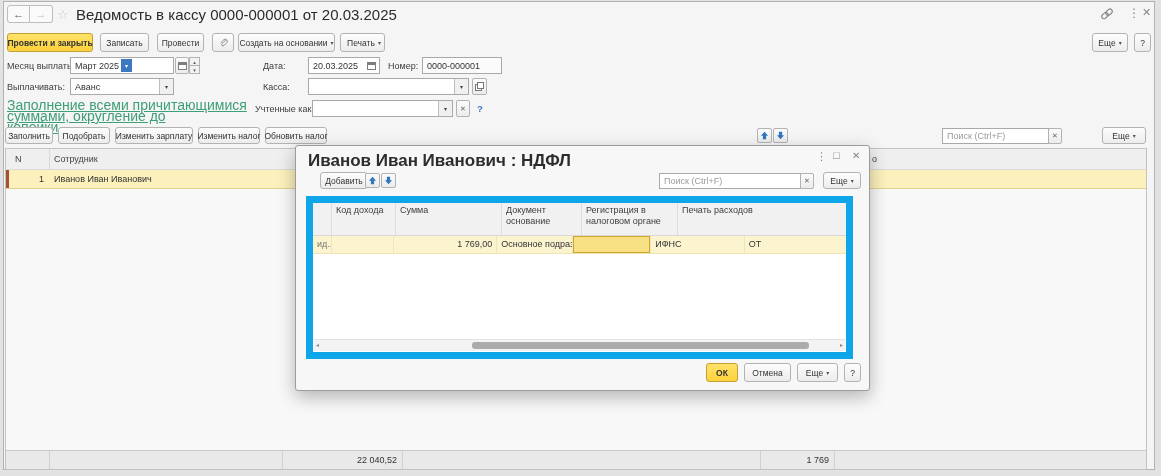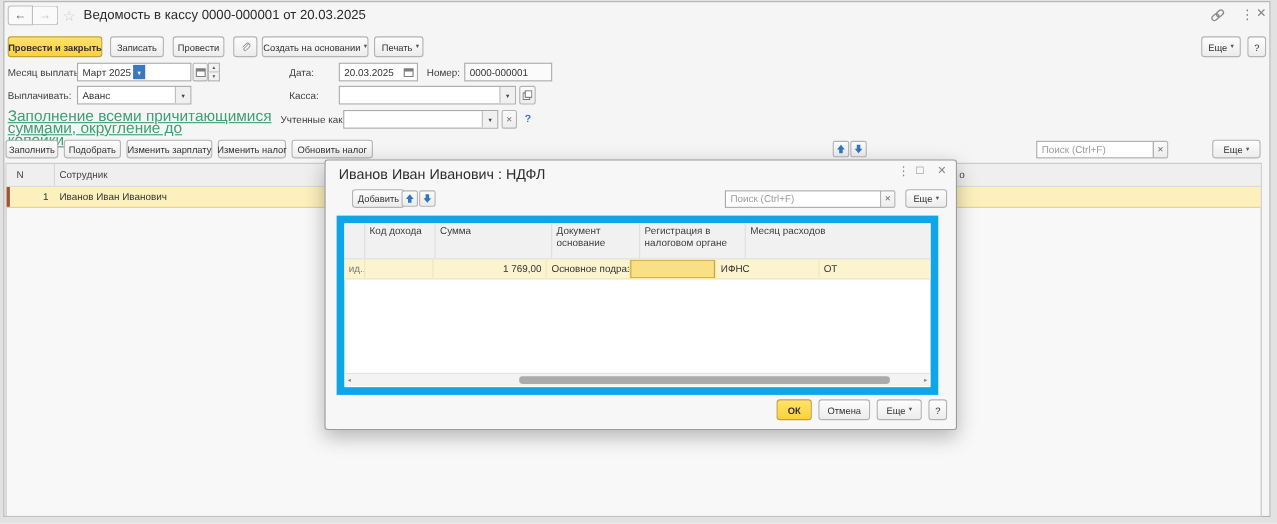--- a/index.html
+++ b/index.html
@@ -12,21 +12,21 @@
        background:linear-gradient(#fdfdfd,#ececec);border:1px solid #b3b3b3;border-radius:3px;
        font-size:8.5px;color:#333;height:19px;box-sizing:border-box;padding:0 5px;white-space:nowrap;cursor:default}
   .btn-y{background:linear-gradient(#ffe26a,#fcd23a);border-color:#c2a035;font-weight:700}
   .btn-sm{height:17px}
   .caret{font-size:6px;color:#555;line-height:1}
   
   .nav-group{left:7px;top:5px;display:flex}
   .nav-btn{width:23px;height:18px;background:#fafafa;border:1px solid #bdbdbd;display:flex;align-items:center;justify-content:center;font-size:11px;color:#555;box-sizing:border-box}
   .nav-btn:first-child{border-radius:3px 0 0 3px}
   .nav-btn:last-child{border-radius:0 3px 3px 0;border-left:none;color:#bfbfbf}
-  .title{left:76px;top:6px;font-size:12px;color:#2b2b2b;white-space:nowrap}
+  .title{left:76px;top:6px;font-size:15px;color:#2b2b2b;white-space:nowrap}
   .win-ico{position:absolute;color:#868686;font-size:11px;line-height:1;cursor:default}
   .star{left:57px;top:7px;color:#c9c9c9;font-size:13px}
   
   .lbl{position:absolute;font-size:9px;color:#3d3d3d;white-space:nowrap}
   .fld{position:absolute;background:#fff;border:1px solid #a9a9a9;box-sizing:border-box;height:17px;display:flex;align-items:center;font-size:9px;overflow:hidden}
   .fld-txt{padding-left:4px;white-space:nowrap}
   .ghost{color:#9b9b9b}
   .dd{position:absolute;right:0;top:0;bottom:0;width:13px;background:#f0f0f0;border-left:1px solid #bdbdbd;display:flex;align-items:center;justify-content:center;font-size:6px;color:#444}
   .blue-dd{width:11px;height:13px;background:#3c78c0;color:#fff;font-size:6px;display:flex;align-items:center;justify-content:center;margin-left:2px;flex:none}
   .sq-btn{position:absolute;background:linear-gradient(#fbfbfb,#ececec);border:1px solid #b3b3b3;border-radius:2px;box-sizing:border-box;display:flex;align-items:center;justify-content:center;color:#666}
@@ -42,21 +42,21 @@
   .g-row{position:relative;height:18px;background:#fcf0bc;border-bottom:1px solid #e2d28f}
   .marker{position:absolute;left:0;top:0;bottom:0;width:3px;background:#a65036}
   .vsep{position:absolute;top:0;bottom:0;width:1px;background:#d8d8d8}
   .g-foot{position:absolute;left:0;right:0;bottom:0;height:18px;background:#e9e9e9;border-top:1px solid #c9c9c9;font-size:9px}
   .cell{position:absolute;white-space:nowrap;overflow:hidden;line-height:18px}
   .num{text-align:right}
   
   .arr-btn{width:15px;height:15px}
   
   .modal{position:absolute;left:295px;top:145px;width:575px;height:246px;background:#f7f7f7;border:1px solid #9c9c9c;border-radius:3px;box-shadow:0 6px 18px rgba(0,0,0,.28);box-sizing:border-box;z-index:10}
-  .m-title{position:absolute;left:12px;top:5px;font-size:13px;font-weight:400;color:#2d2d2d;white-space:nowrap}
+  .m-title{position:absolute;left:12px;top:5px;font-size:17px;font-weight:700;color:#2d2d2d;white-space:nowrap}
   .m-table{position:absolute;left:10px;top:50px;width:547px;height:163px;border:7px solid #0ea5e9;background:#fff;box-sizing:border-box;overflow:hidden}
   .mt-head{display:flex;background:#f1f1f1;border-bottom:1px solid #d9d9d9;height:33px;box-sizing:border-box}
   .mt-hc{box-sizing:border-box;border-right:1px solid #dedede;padding:2px 4px;font-size:9px;line-height:11px;color:#3d3d3d;overflow:hidden}
   .mt-row{display:flex;height:18px;background:#fcf4cf;border-bottom:1px solid #efe3b3;box-sizing:border-box}
   .mt-rc{box-sizing:border-box;border-right:1px solid #efe6c0;padding:0 4px;font-size:9px;line-height:17px;white-space:nowrap;overflow:hidden}
   .active-cell{background:#f8e084;box-shadow:inset 0 0 0 1px #cda62e}
   .hscroll{position:absolute;left:1px;right:1px;bottom:1px;height:11px;background:#f3f3f3;border-top:1px solid #e3e3e3}
   .hthumb{position:absolute;left:158px;width:337px;top:2px;height:7px;background:#ababab;border-radius:3px}
   .harrow{position:absolute;top:1px;font-size:6px;color:#8a8a8a}
   .m-foot{position:absolute;right:8px;top:217px;display:flex;gap:6px}
@@ -194,21 +194,21 @@
   </div>
 <div class="btn btn-sm" style="left:58px;top:127px;width:52px">
     <span>Подобрать</span>
   </div>
 <div class="btn btn-sm" style="left:115px;top:127px;width:78px">
     <span>Изменить зарплату</span>
   </div>
 <div class="btn btn-sm" style="left:198px;top:127px;width:62px">
     <span>Изменить налог</span>
   </div>
-<div class="btn btn-sm" style="left:265px;top:127px;width:74px">
+<div class="btn btn-sm" style="left:265px;top:127px;width:62px">
     <span>Обновить налог</span>
   </div>
 
 <div class="sq-btn arr-btn" style="left:757px;top:128px">
   <svg width="9" height="9" viewBox="0 0 14 14">
       <path d="M7 1 L12.5 7.5 H9.5 V13 H4.5 V7.5 H1.5 Z" fill="#2f77bf"></path>
     </svg>
 </div>
 <div class="sq-btn arr-btn" style="left:773px;top:128px">
   <svg width="9" height="9" viewBox="0 0 14 14" style="transform:rotate(180deg)">
@@ -231,20 +231,29 @@
   <div class="g-head">
     <span class="cell" style="left:9px;width:30px;line-height:20px">N</span>
     <span class="vsep" style="left:43px"></span>
     <span class="cell" style="left:48px;width:200px;line-height:20px">Сотрудник</span>
     <span class="cell" style="left:866px;width:10px;line-height:20px">о</span>
   </div>
   <div class="g-row">
     <span class="marker"></span>
     <span class="cell num" style="left:0;width:38px">1</span>
     <span class="cell" style="left:48px;width:400px">Иванов Иван Иванович</span>
+  </div>
+  <div class="g-foot">
+    <span class="vsep" style="left:43px;background:#d0d0d0"></span>
+    <span class="vsep" style="left:276px;background:#d0d0d0"></span>
+    <span class="vsep" style="left:396px;background:#d0d0d0"></span>
+    <span class="vsep" style="left:754px;background:#d0d0d0"></span>
+    <span class="vsep" style="left:828px;background:#d0d0d0"></span>
+    <span class="cell num" style="left:276px;width:115px">22 040,52</span>
+    <span class="cell num" style="left:754px;width:69px">1 769</span>
   </div>
 </div>
 
 <div class="modal">
   <div class="m-title">Иванов Иван Иванович : НДФЛ</div>
   <span class="win-ico" style="left:520px;top:5px;font-size:11px">⋮</span>
   <span class="win-ico" style="left:537px;top:4px;font-size:11px">□</span>
   <span class="win-ico" style="left:556px;top:5px;font-size:10px">✕</span>
 
   <div class="btn btn-sm" style="left:24px;top:26px;width:48px">
@@ -271,21 +280,21 @@
       <span class="caret">▾</span>
   </div>
 
   <div class="m-table">
     <div class="mt-head">
       <div class="mt-hc" style="width:19px"></div>
       <div class="mt-hc" style="width:64px">Код дохода</div>
       <div class="mt-hc" style="width:106px">Сумма</div>
       <div class="mt-hc" style="width:80px">Документ основание</div>
       <div class="mt-hc" style="width:96px">Регистрация в налоговом органе</div>
-      <div class="mt-hc" style="width:104px;border-right:none">Месяц расходов</div>
+      <div class="mt-hc" style="width:104px;border-right:none">Печать расходов</div>
     </div>
     <div class="mt-row">
       <div class="mt-rc" style="width:19px;color:#777">ид...</div>
       <div class="mt-rc" style="width:64px"></div>
       <div class="mt-rc num" style="width:106px;text-align:right">1 769,00</div>
       <div class="mt-rc" style="width:78px">Основное подраз...</div>
       <div class="mt-rc active-cell" style="width:80px"></div>
       <div class="mt-rc" style="width:96px">ИФНС</div>
       <div class="mt-rc" style="width:104px;border-right:none">ОТ</div>
     </div>

